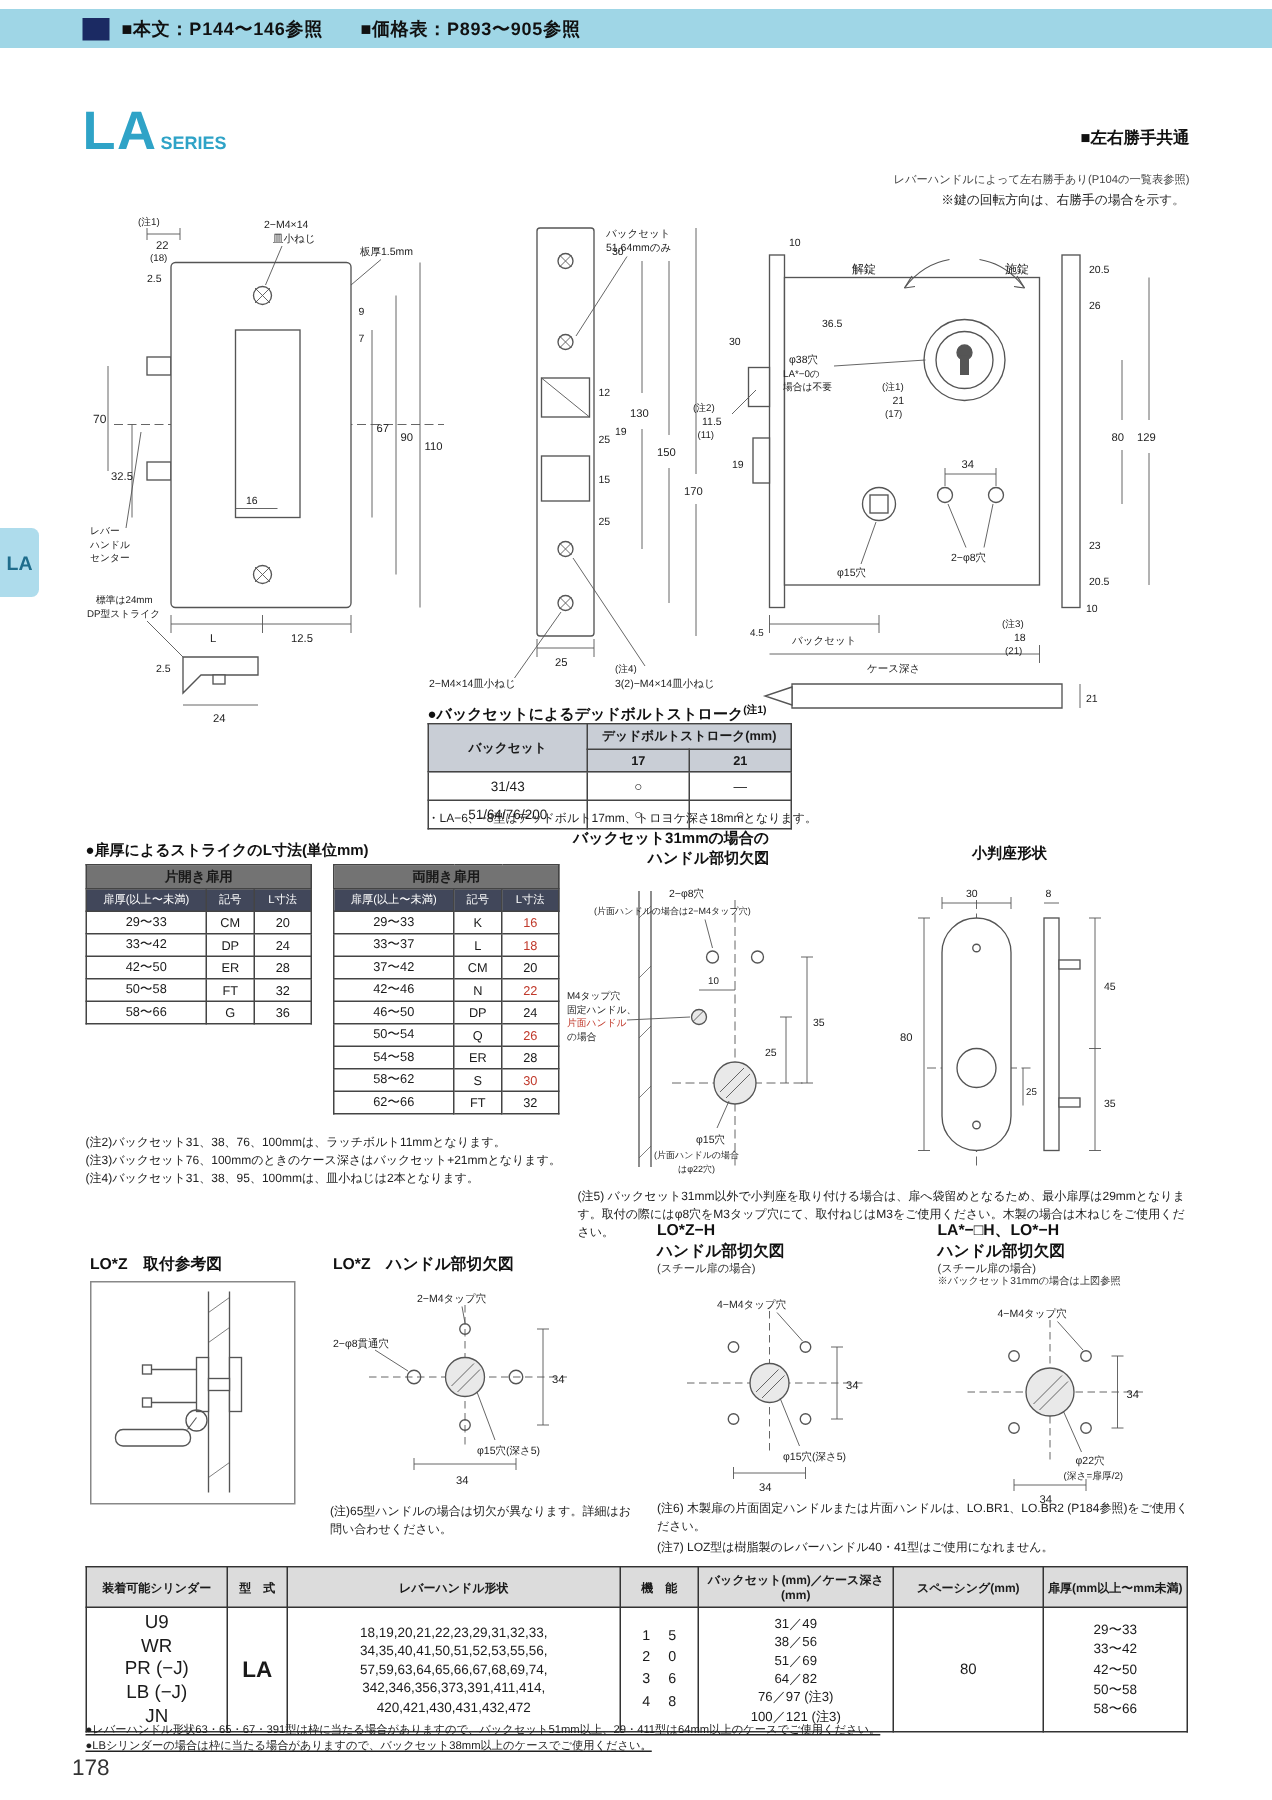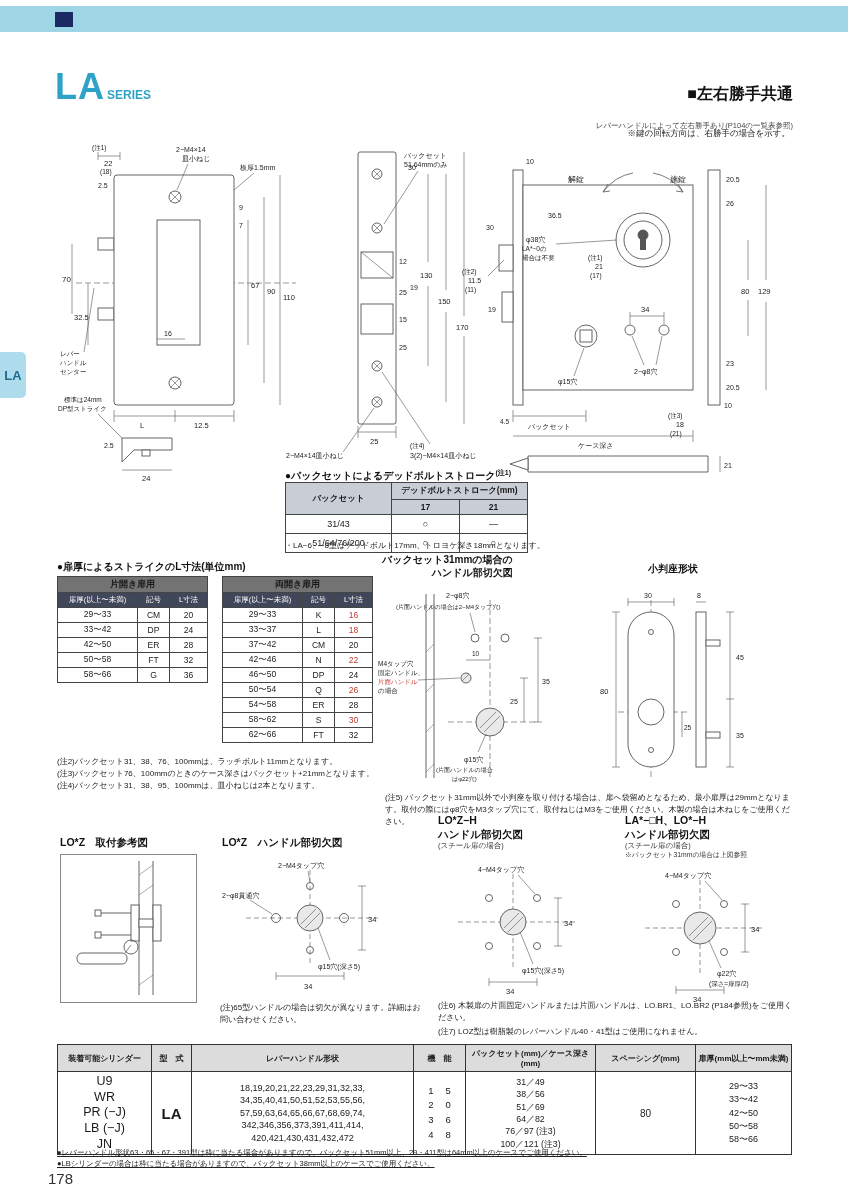--- a/index.html
+++ b/index.html
@@ -10,21 +10,21 @@
   .red { color:#c0392b; }
   svg text { font-family:"Liberation Sans",sans-serif; fill:#222; }
   svg text.red { fill:#c0392b; }
 
   .topbar { left:0; top:6px; width:848px; height:26px; background:#9fd6e6; display:flex; align-items:center; }
   .topbar .sq { width:18px; height:15px; background:#1b2a63; margin-left:55px; }
   .topbar .txt { font-size:12px; font-weight:bold; color:#111; margin-left:8px; letter-spacing:.5px; }
 
   .series-big { font-size:36px; font-weight:bold; color:#2fa3c7; letter-spacing:1px; }
   .series-sub { font-size:12px; font-weight:bold; color:#2fa3c7; margin-left:2px; }
-  .t-right-bold { font-size:16px; font-weight:bold; color:#111; text-align:right; }
+  .t-right-bold { font-size:11px; font-weight:bold; color:#111; text-align:right; }
   .t-right-small { font-size:7.5px; color:#444; text-align:right; margin-top:16px; }
   .rot-note { font-size:8.5px; color:#222; }
 
   .side-tab { left:0; top:352px; width:26px; height:46px; background:#aedcec; color:#1f6d8c;
               font-size:13px; font-weight:bold; display:flex; align-items:center; justify-content:center;
               border-radius:0 5px 5px 0; }
 
   table { border-collapse:collapse; }
   .sec-title { font-size:10px; font-weight:bold; color:#111; }
   .sec-title .sup { font-size:7px; vertical-align:super; }
@@ -57,20 +57,21 @@
   .door { font-size:9px; line-height:1.45; }
   .pagenum { font-size:15px; color:#333; }
 </style>
 </head>
 <body>
 
 <div class="page">
 
   <div class="abs topbar">
     <div class="sq"></div>
+    <div class="txt">■本文：P144〜146参照　　■価格表：P893〜905参照</div>
   </div>
 
   <div class="abs" style="left:55px;top:66px;">
     <span class="series-big">LA</span><span class="series-sub">SERIES</span>
   </div>
   <div class="abs" style="right:55px;top:84px;width:240px;">
     <div class="t-right-bold">■左右勝手共通</div>
     <div class="t-right-small">レバーハンドルによって左右勝手あり(P104の一覧表参照)</div>
   </div>
 

